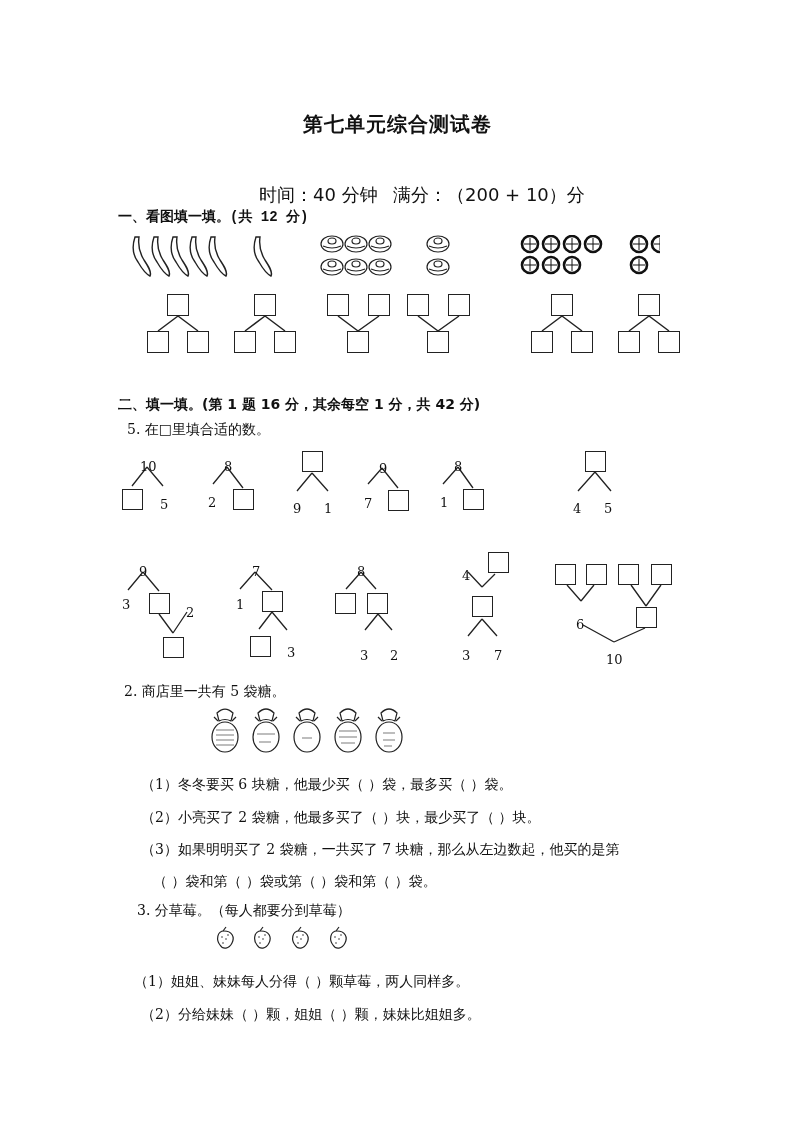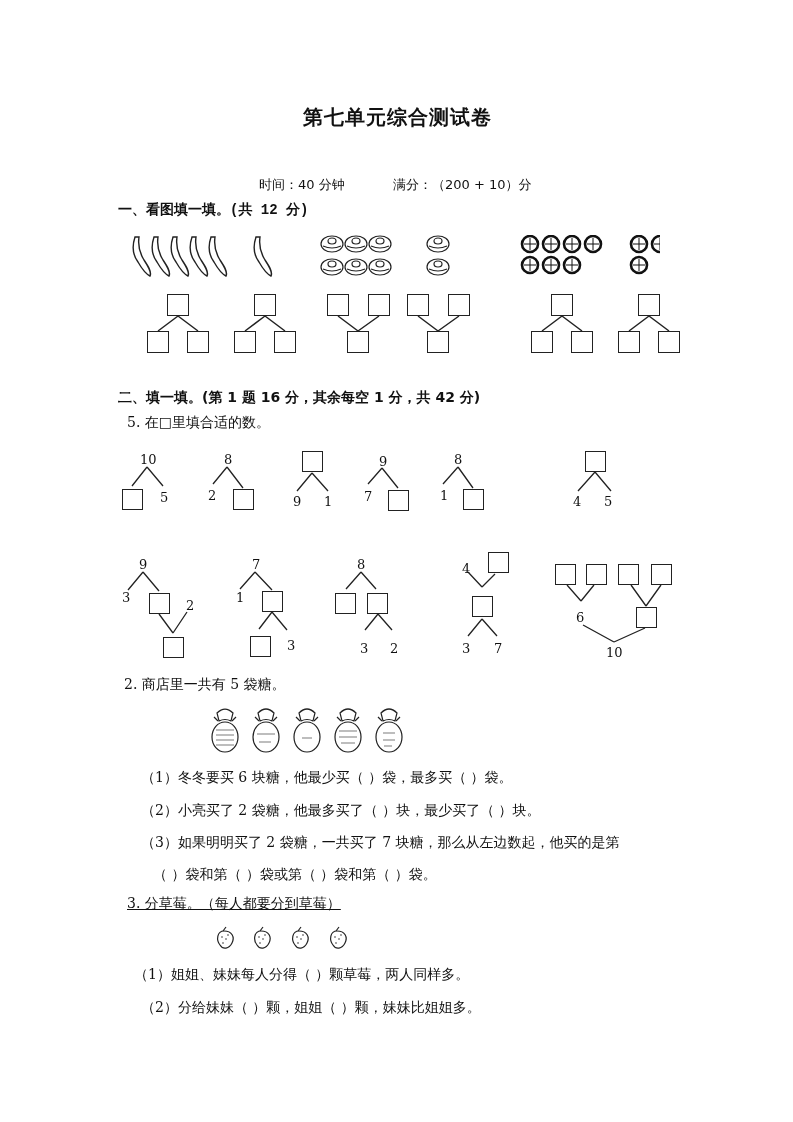--- a/index.html
+++ b/index.html
@@ -1,20 +1,20 @@
 <!DOCTYPE html>
 <html><head>
 <meta charset="utf-8">
 <style>
   html, body { margin:0; padding:0; background:#ffffff; }
   body { width:793px; height:1122px; position:relative; overflow:hidden;
          font-family:"DejaVu Serif","Liberation Serif",serif; color:#111; }
-  .abs { position:absolute; white-space:nowrap; }
+  .abs { position:absolute; white-space:nowrap;margin-top:7px; }
   .title { font-family:"DejaVu Sans","Liberation Sans",sans-serif; font-size:20px; font-weight:bold; letter-spacing:1px; }
-  .meta { font-family:"DejaVu Sans","Liberation Sans",sans-serif; font-size:13px; }
+  .meta { font-family:"DejaVu Sans","Liberation Sans",sans-serif; font-size:18px; }
   .sec { font-family:"DejaVu Sans","Liberation Sans",sans-serif; font-size:14px; font-weight:bold; }
   .txt { font-size:14px; }
   .num { font-size:13px; }
   .box { position:absolute; border:1.6px solid #222; box-sizing:border-box; background:#fff; }
   svg.lines { position:absolute; left:0; top:0; width:793px; height:1122px; pointer-events:none; }
   .pic { position:absolute; }
 </style>
 </head>
 <body>
 
@@ -227,21 +227,21 @@
     <path d="M131 28h18M131 34h18M133 40h14"></path>
     <path d="M175 30h12M175 37h12M176 43h8"></path>
   </g>
 </svg>
 
 <div class="abs txt" style="left:141px;top:769px;">（1）冬冬要买 6 块糖，他最少买（        ）袋，最多买（        ）袋。</div>
 <div class="abs txt" style="left:141px;top:802px;">（2）小亮买了 2 袋糖，他最多买了（        ）块，最少买了（        ）块。</div>
 <div class="abs txt" style="left:141px;top:834px;">（3）如果明明买了 2 袋糖，一共买了 7 块糖，那么从左边数起，他买的是第</div>
 <div class="abs txt" style="left:153px;top:866px;">（        ）袋和第（        ）袋或第（        ）袋和第（        ）袋。</div>
 
-<div class="abs txt" style="left:127px;top:895px;text-decoration:underline;">3. 分草莓。（每人都要分到草莓）</div>
+<div class="abs txt" style="left:137px;top:895px;">3. 分草莓。（每人都要分到草莓）</div>
 <svg class="pic" style="left:215px;top:925px;" width="140" height="28">
   <g fill="#fff" stroke="#222" stroke-width="1.2">
     <path d="M9 6 C2 6,1 15,5 20 C8 25,14 24,17 18 C20 12,17 6,9 6 Z"></path>
     <path d="M46 6 C39 6,38 15,42 20 C45 25,51 24,54 18 C57 12,54 6,46 6 Z"></path>
     <path d="M84 6 C77 6,76 15,80 20 C83 25,89 24,92 18 C95 12,92 6,84 6 Z"></path>
     <path d="M122 6 C115 6,114 15,118 20 C121 25,127 24,130 18 C133 12,130 6,122 6 Z"></path>
   </g>
   <g fill="#333">
     <circle cx="7" cy="12" r="0.8"></circle>
       <circle cx="11" cy="14" r="0.8"></circle>

